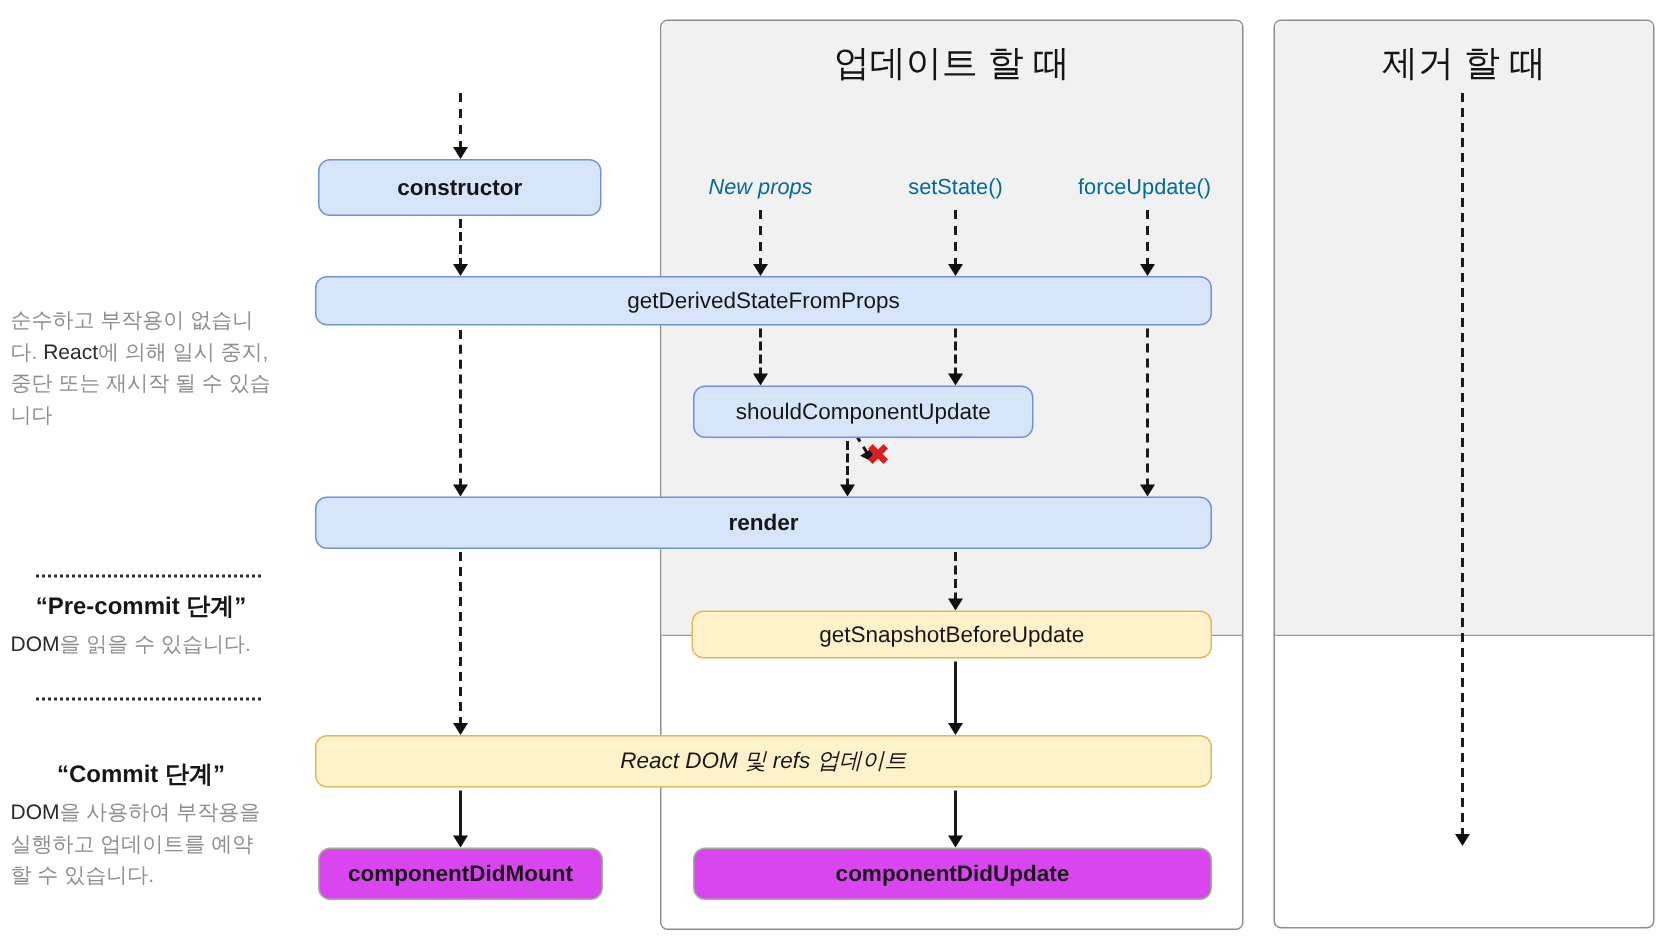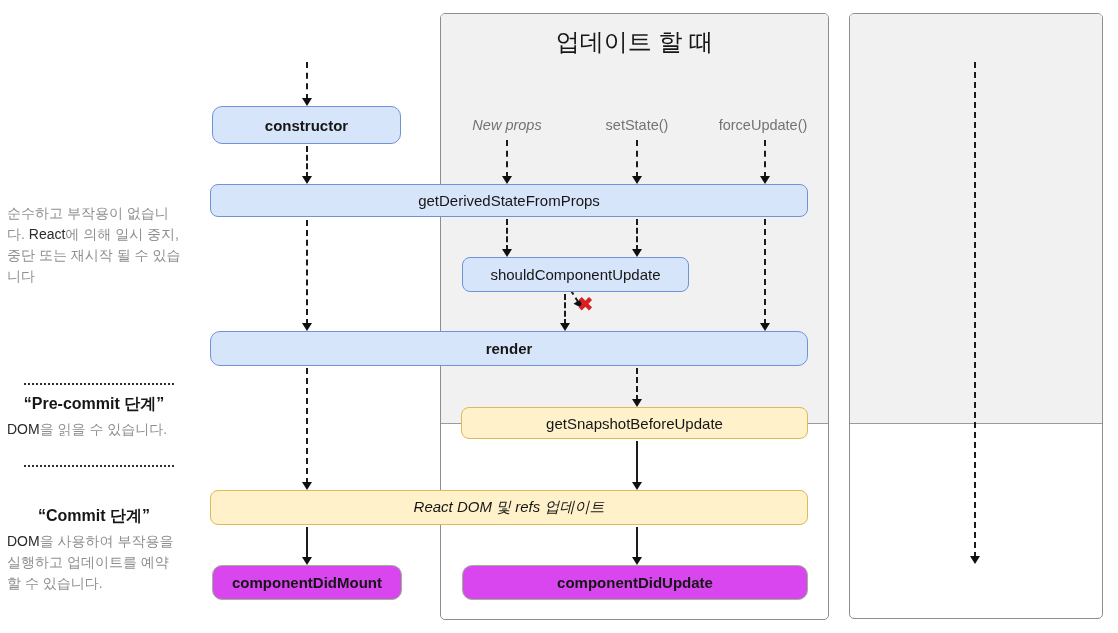--- a/index.html
+++ b/index.html
@@ -12,34 +12,34 @@
                 border-bottom:1px solid #9c9c9c;border-radius:4px 4px 0 0;}
   .ptitle{position:absolute;top:12px;left:0;right:0;text-align:center;
           font-size:24px;font-weight:500;color:#161616;z-index:2;}
 
   
   .box{position:absolute;z-index:4;display:flex;align-items:center;justify-content:center;
        border-radius:8px;font-size:15px;color:#161616;border:1.5px solid;box-sizing:border-box;}
   .box.blue{background:#d7e5fa;border-color:#7292d8;}
   .box.yellow{background:#fff1c9;border-color:#dcba57;}
   .box.green{background:#d946ef;border-color:#96ba89;}
-  .bold{font-weight:700;border-radius:10px;}
+  .bold{font-weight:700;}
   .italic{font-style:italic;}
 
   
   .arr{position:absolute;width:11px;z-index:3;}
   .arr .ln{position:absolute;left:4px;top:0;bottom:6px;width:0;border-left:2px dashed #1b1b1b;}
   .arr.solid .ln{border-left-style:solid;}
   .arr .hd{position:absolute;bottom:0;left:0;width:0;height:0;
            border-left:5.5px solid transparent;border-right:5.5px solid transparent;
            border-top:8px solid #0f0f0f;}
   .arr.diag{transform:rotate(-32deg);transform-origin:top left;}
 
   
-  .trigger{position:absolute;top:117px;z-index:2;font-size:14.5px;color:#737373;
+  .trigger{position:absolute;top:117px;z-index:2;font-size:14.5px;color:#0369a1;
            text-align:center;width:130px;}
 
   
   .cancel{position:absolute;z-index:5;color:#d91f1f;font-size:20px;font-weight:900;line-height:1;}
 
   
   .side-title{position:absolute;left:0;width:188px;text-align:center;
               font-size:16px;font-weight:700;color:#161616;z-index:2;}
   .side-desc{position:absolute;left:7px;width:174px;text-align:left;font-size:14px;
              line-height:21px;color:#8e8e8e;word-break:break-all;z-index:2;}
@@ -64,20 +64,21 @@
   <div class="side-desc" style="top:531px;"><span class="en">DOM</span><span>을 사용하여 부작용을 실행하고 업데이트를 예약 할 수 있습니다.</span></div>
 
 
   <div class="panel" style="left:440px;top:13px;width:387px;height:605px;">
     <div class="shade"></div>
     <div class="ptitle">업데이트 할 때</div>
   </div>
 
   <div class="panel" style="left:849px;top:13px;width:252px;height:604px;">
     <div class="shade"></div>
+    <div class="ptitle">제거 할 때</div>
   </div>
 
   <div class="trigger italic" style="left:442px;">New props</div>
   <div class="trigger" style="left:572px;">setState()</div>
   <div class="trigger" style="left:698px;">forceUpdate()</div>
 
   <div class="arr" style="left:302px;top:62px;height:44px;">
       <div class="ln"></div>
       <div class="hd"></div>
     </div>

